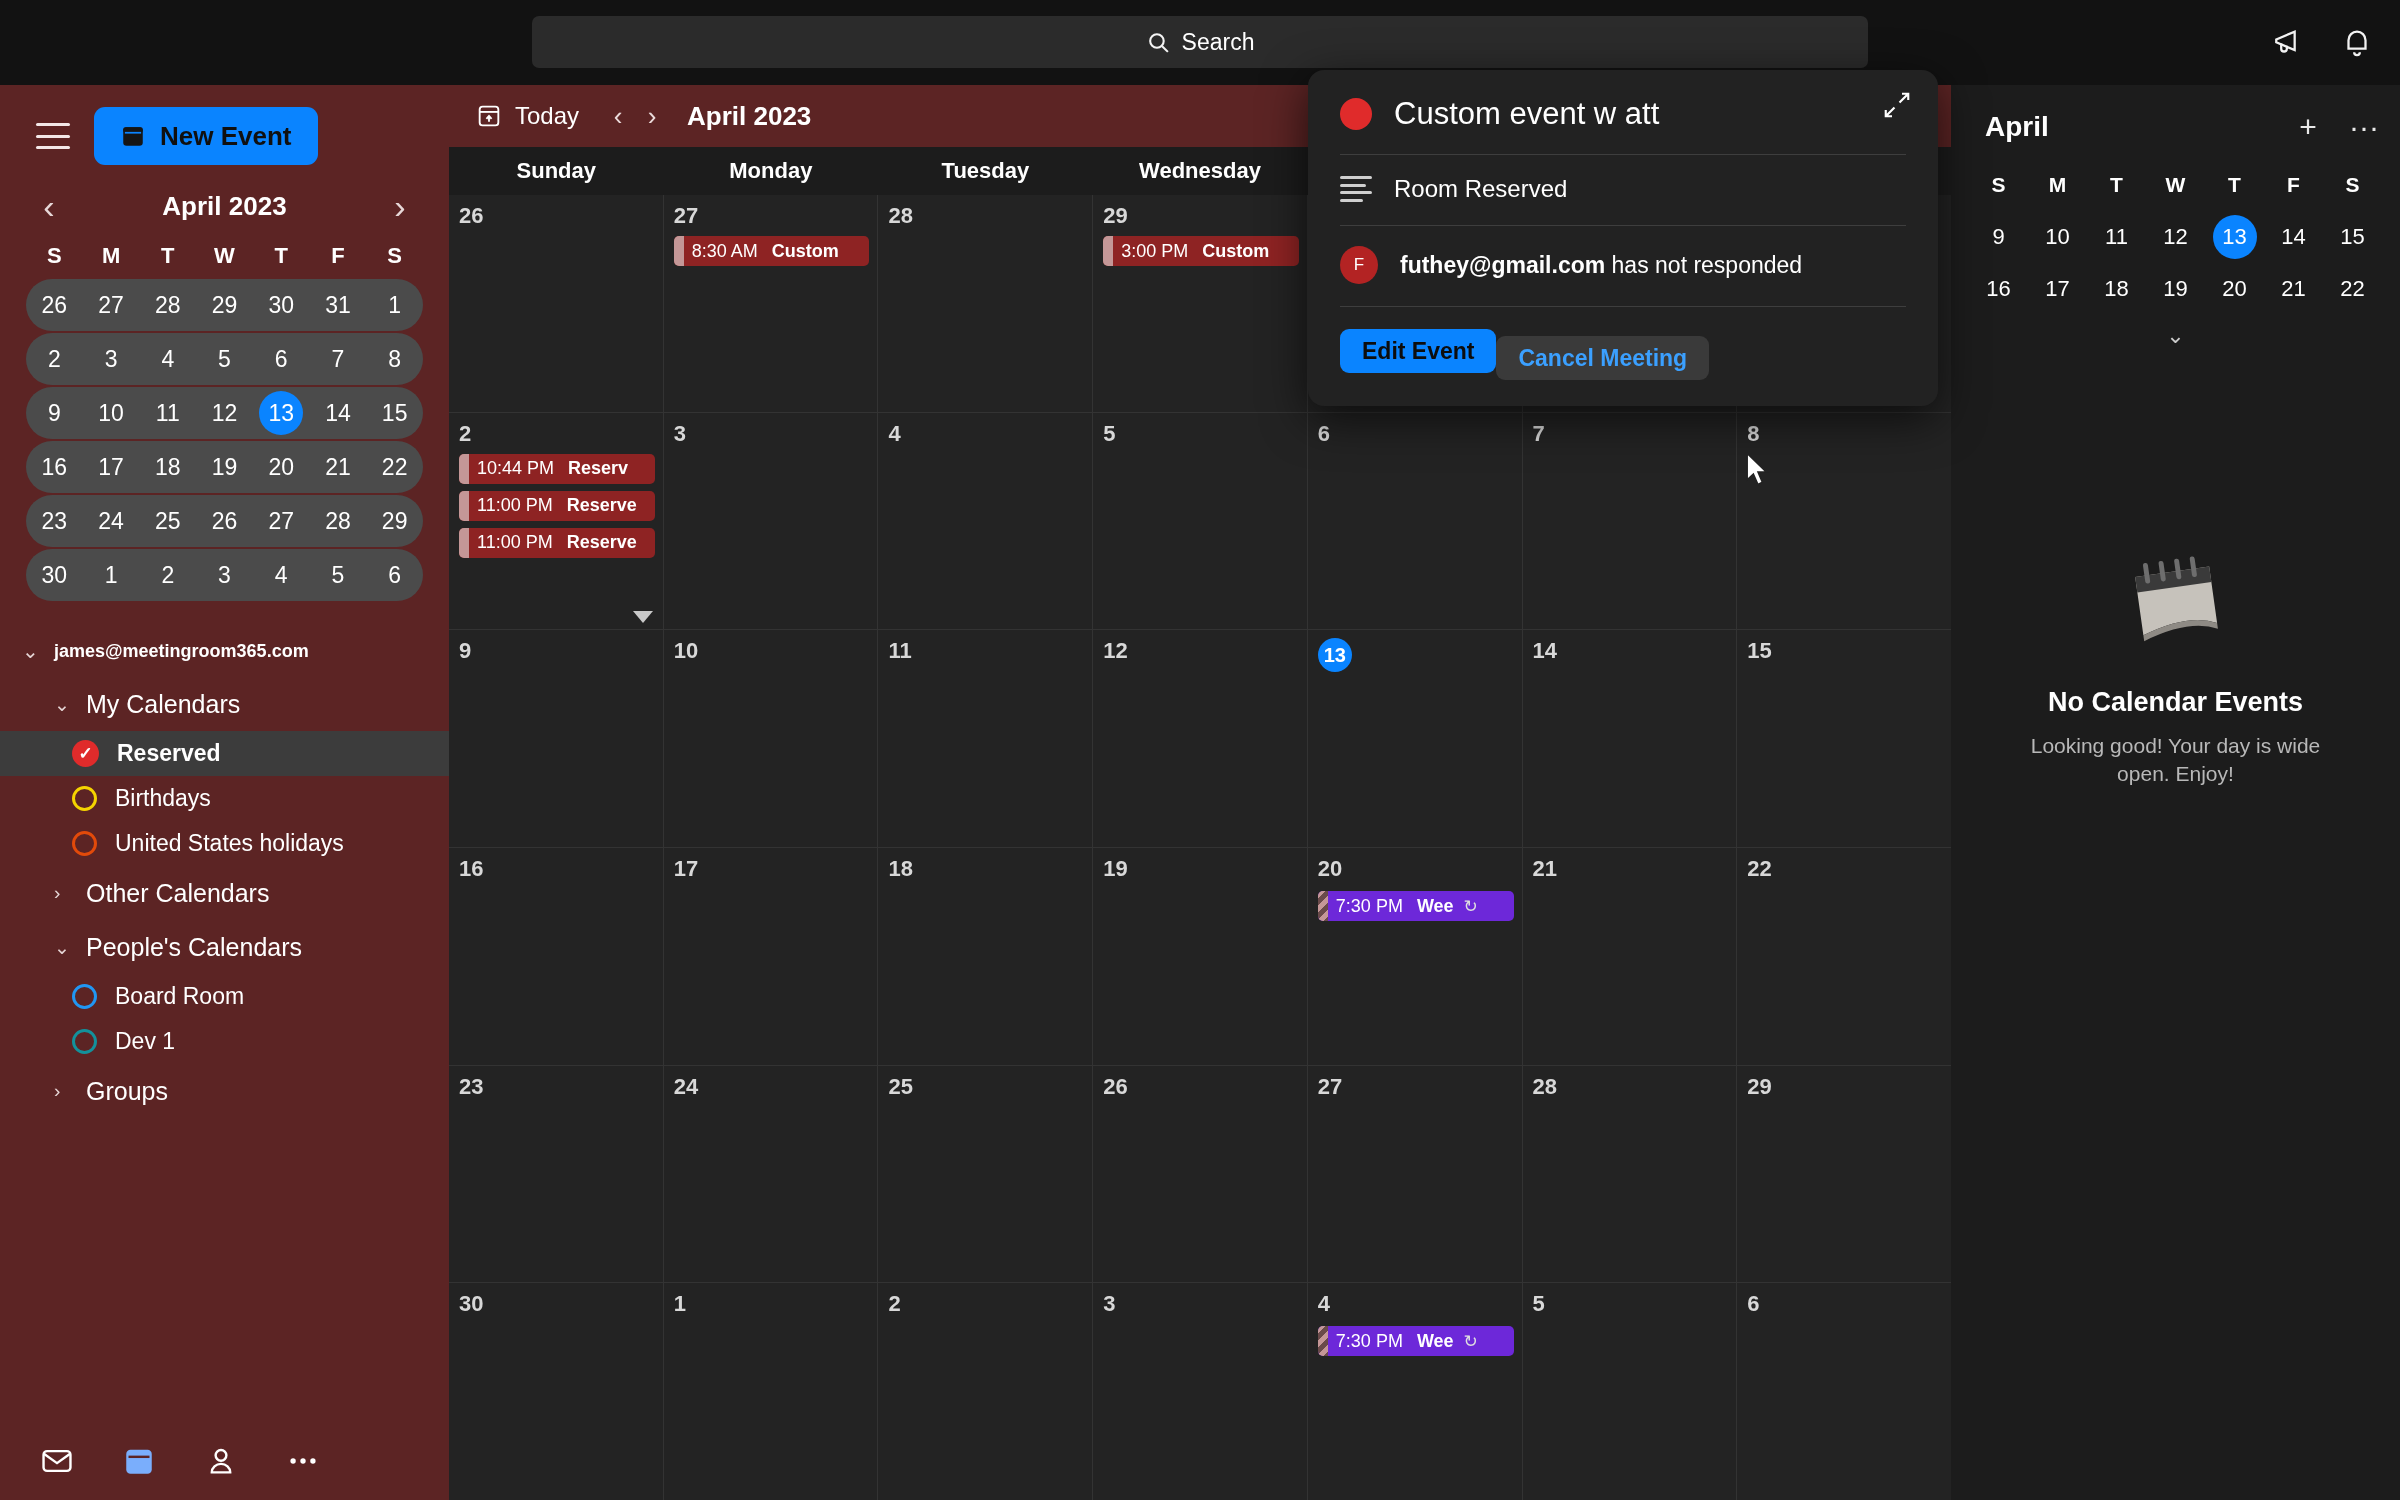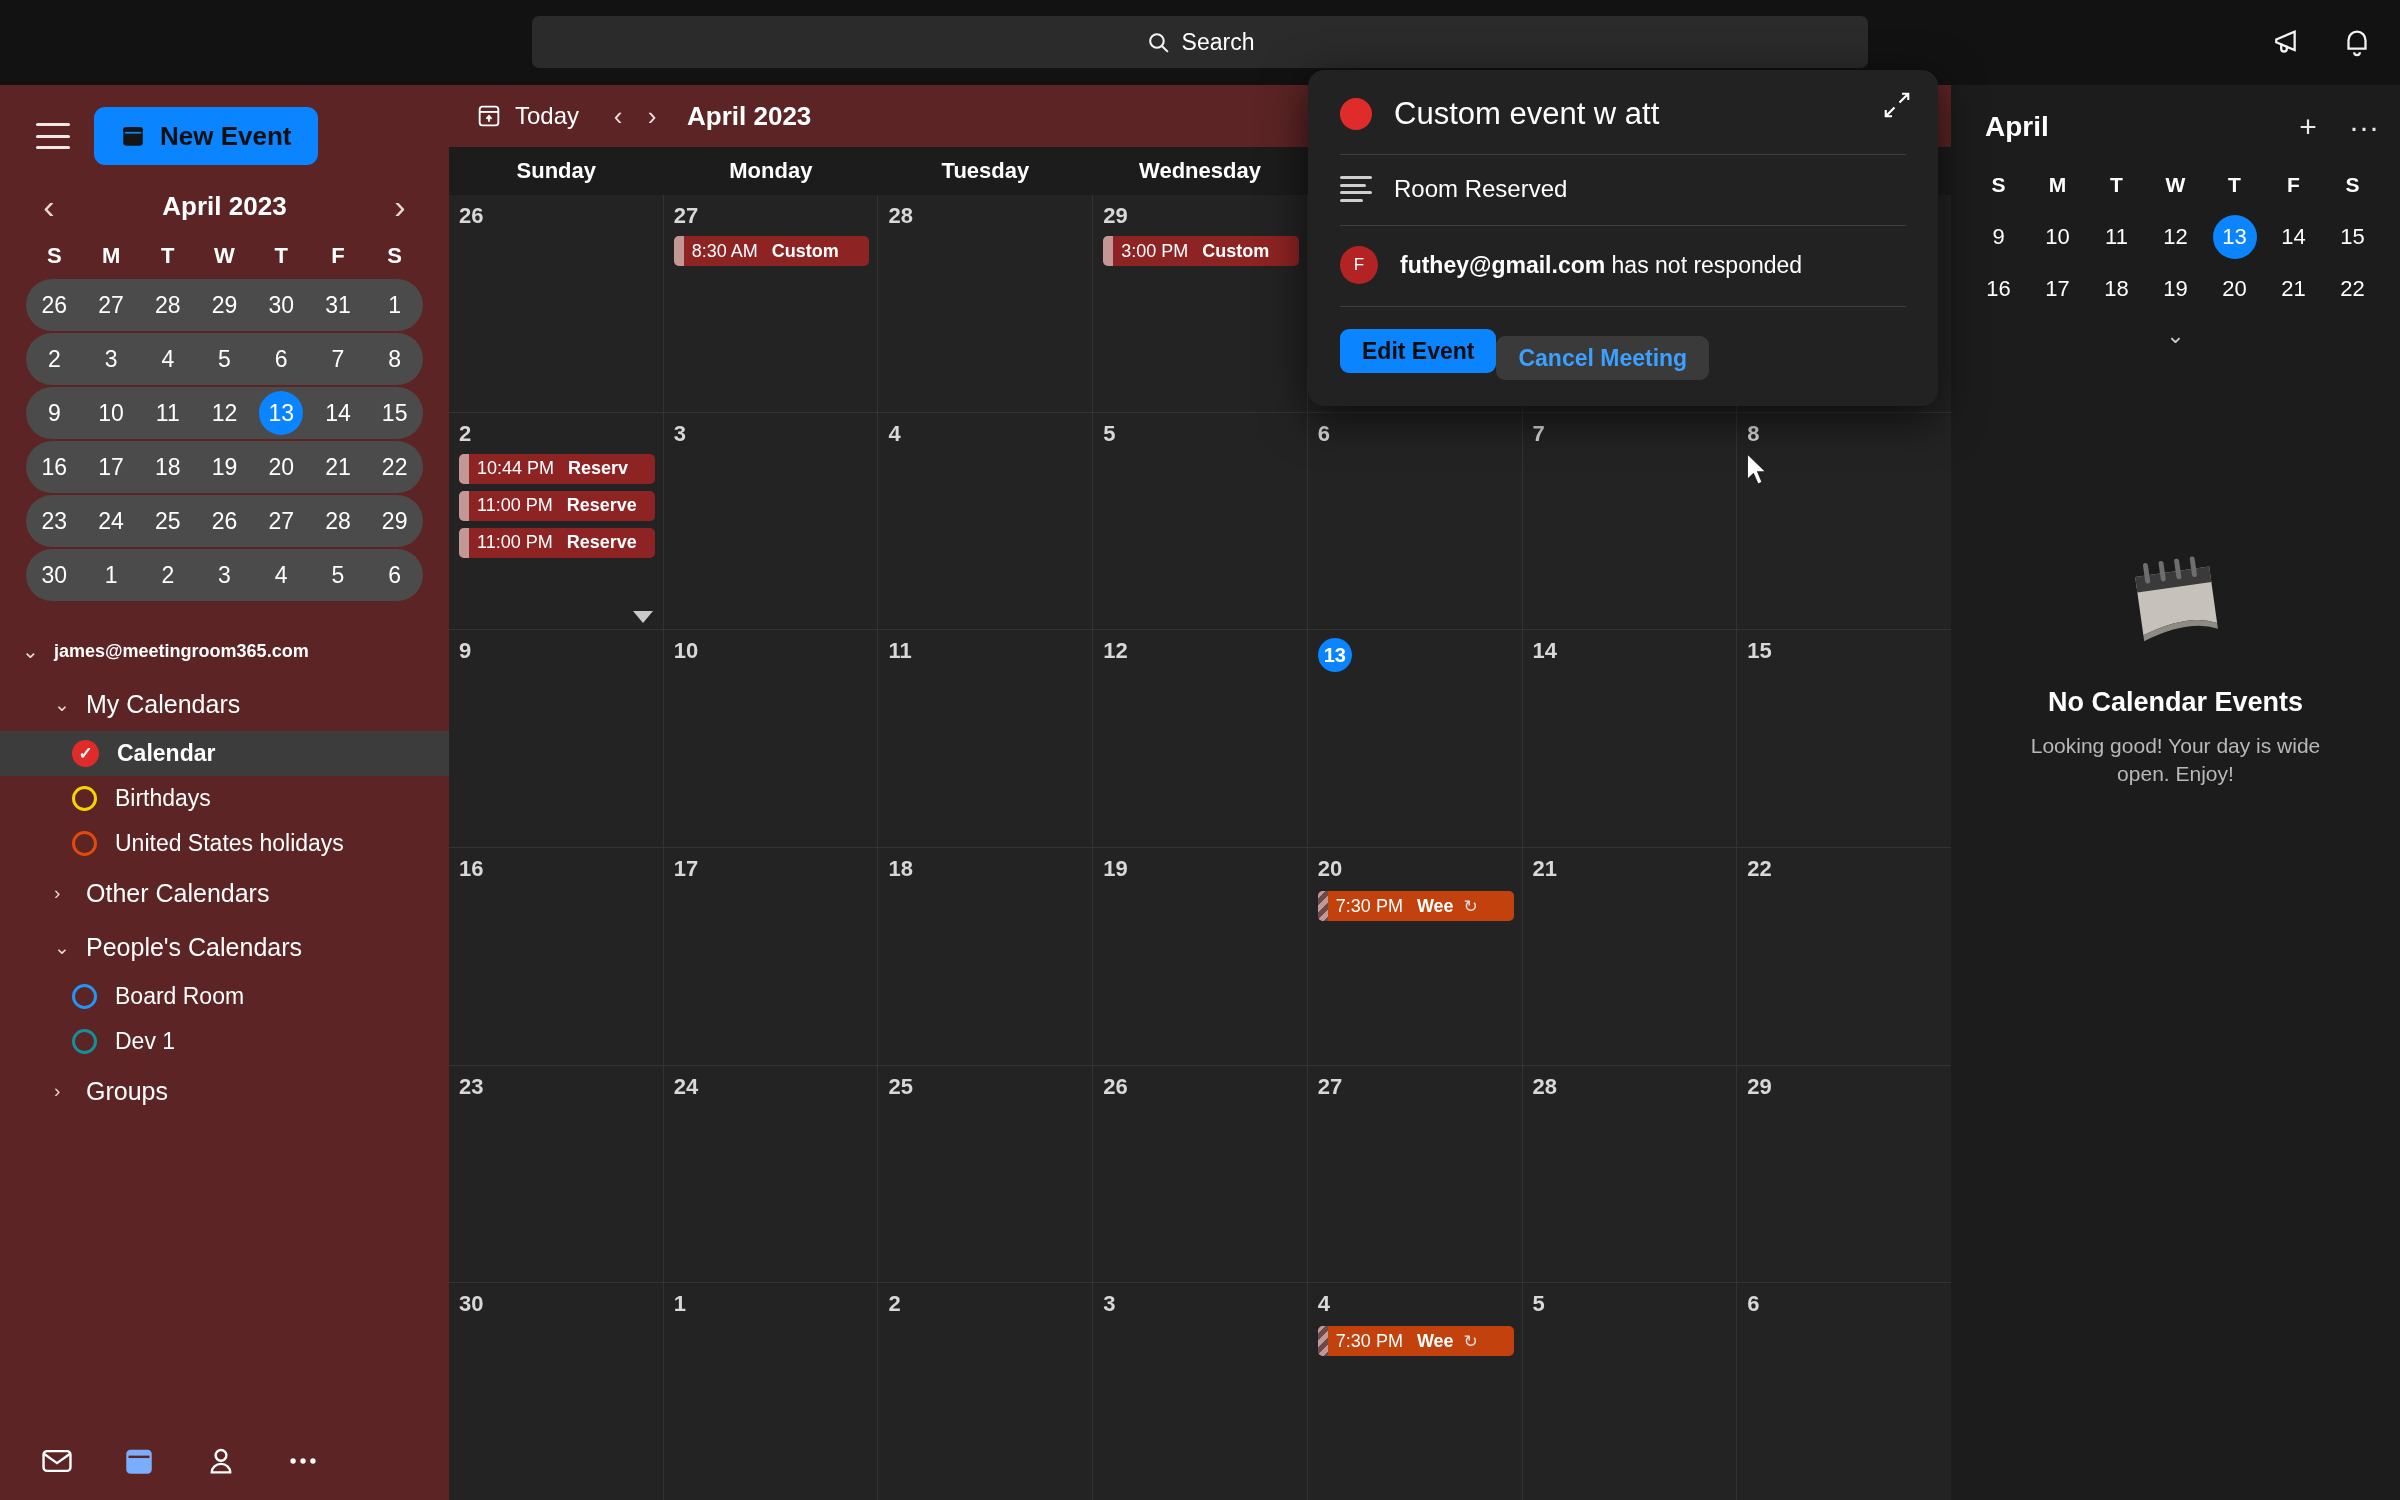--- a/index.html
+++ b/index.html
@@ -162,21 +162,21 @@
     justify-content: center; font-size: 20px;
   }
   .evt {
     display: flex; align-items: center; height: 30px; margin-top: 7px;
     border-radius: 5px; overflow: hidden; background: #8e2323; cursor: pointer;
     position: relative; max-width: 100%;
   }
   .evt .bar { width: 10px; height: 100%; background: #c49797; flex: none; }
   .evt .etime { font-size: 18px; color: #ffffff; padding-left: 8px; white-space: nowrap; }
   .evt .etitle { font-size: 18px; color: #ffffff; padding-left: 14px; white-space: nowrap; font-weight: bold;}
-  .evt.tentative { background: #c2410c; margin-top: 9px; }
+  .evt.tentative { background: #6d28d9; margin-top: 9px; }
   .evt.tentative .bar {
     background: repeating-linear-gradient(135deg,#c49797 0 5px,#6a4a4a 5px 10px);
   }
   .evt .recur { margin-left: 10px; font-size: 17px; color: #e0e0e0; }
   .more-arrow {
     position: absolute; right: 10px; bottom: 6px;
     width: 0; height: 0; border-left: 10px solid transparent;
     border-right: 10px solid transparent; border-top: 12px solid #c9c9c9;
     cursor: pointer;
   }
@@ -360,21 +360,21 @@
       <span class="acct-name">james@meetingroom365.com</span>
     </div>
 
     <div id="tree">
         <div class="tree-group">
           <span class="caret">⌄</span>
           <span class="glabel">My Calendars</span>
         </div>
         <div class="cal-item sel">
           <span class="chk" style="background: rgb(224, 43, 43);">✓</span>
-          <span class="lbl">Calendar</span>
+          <span class="lbl">Reserved</span>
         </div>
         <div class="cal-item">
           <span class="ring" style="border-color: rgb(245, 212, 0);"></span>
           <span class="lbl">Birthdays</span>
         </div>
         <div class="cal-item">
           <span class="ring" style="border-color: rgb(226, 74, 10);"></span>
           <span class="lbl">United States holidays</span>
         </div>
         <div class="tree-group">

